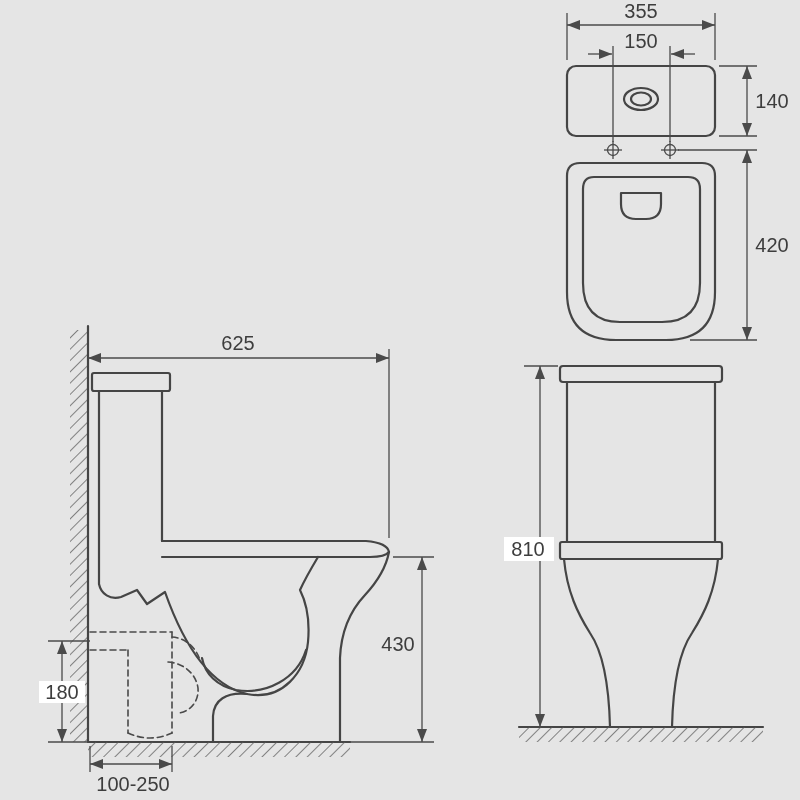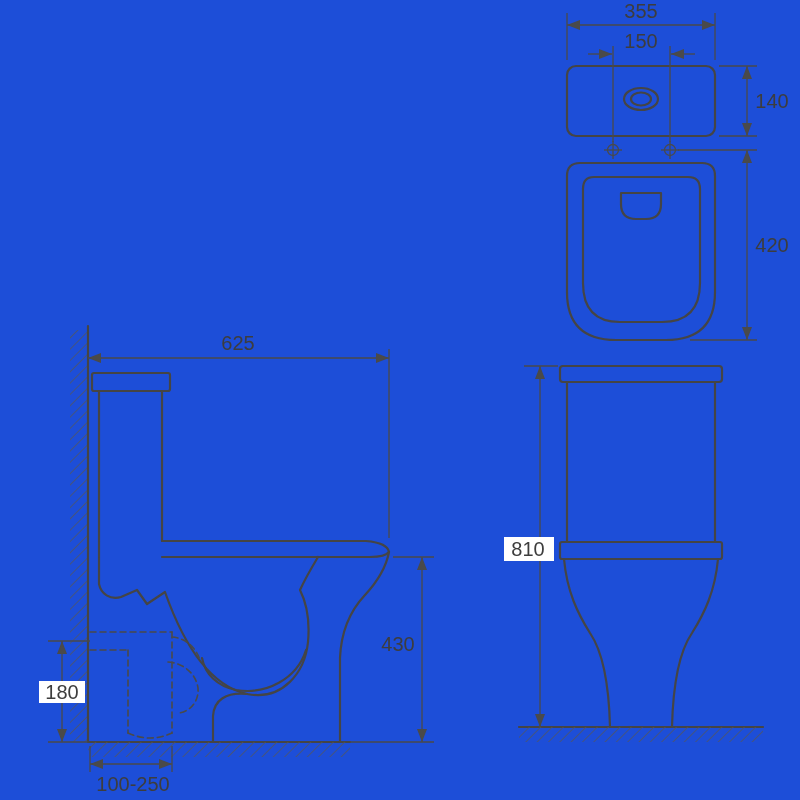--- a/index.html
+++ b/index.html
@@ -5,21 +5,21 @@
   html, body {
     margin: 0;
     padding: 0;
     background: #ffffff;
     font-family: "Liberation Sans", sans-serif;
   }
   .canvas {
     position: relative;
     width: 800px;
     height: 800px;
-    background: #1d4ed8;
+    background: #e5e5e5;
     overflow: hidden;
   }
   svg text {
     font-family: "Liberation Sans", sans-serif;
     font-size: 20px;
     fill: #3d3d3d;
   }
   .obj { stroke: #454545; stroke-width: 2.2; fill: none; stroke-linecap: round; stroke-linejoin: round; }
   .thin { stroke: #4a4a4a; stroke-width: 1.3; fill: none; }
   .dim { stroke: #4a4a4a; stroke-width: 1.3; fill: none; }

